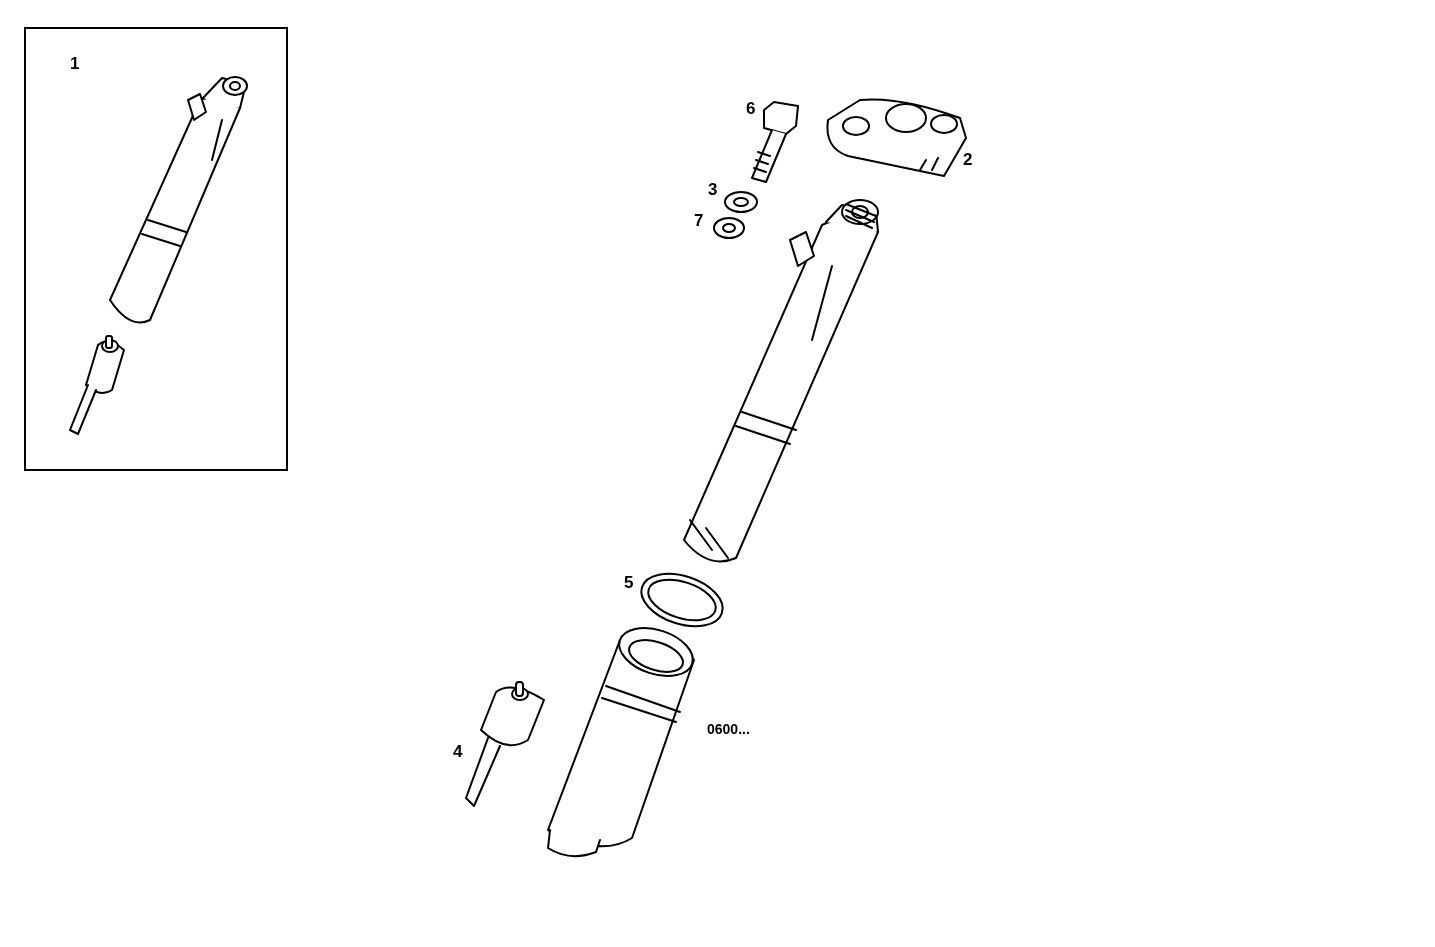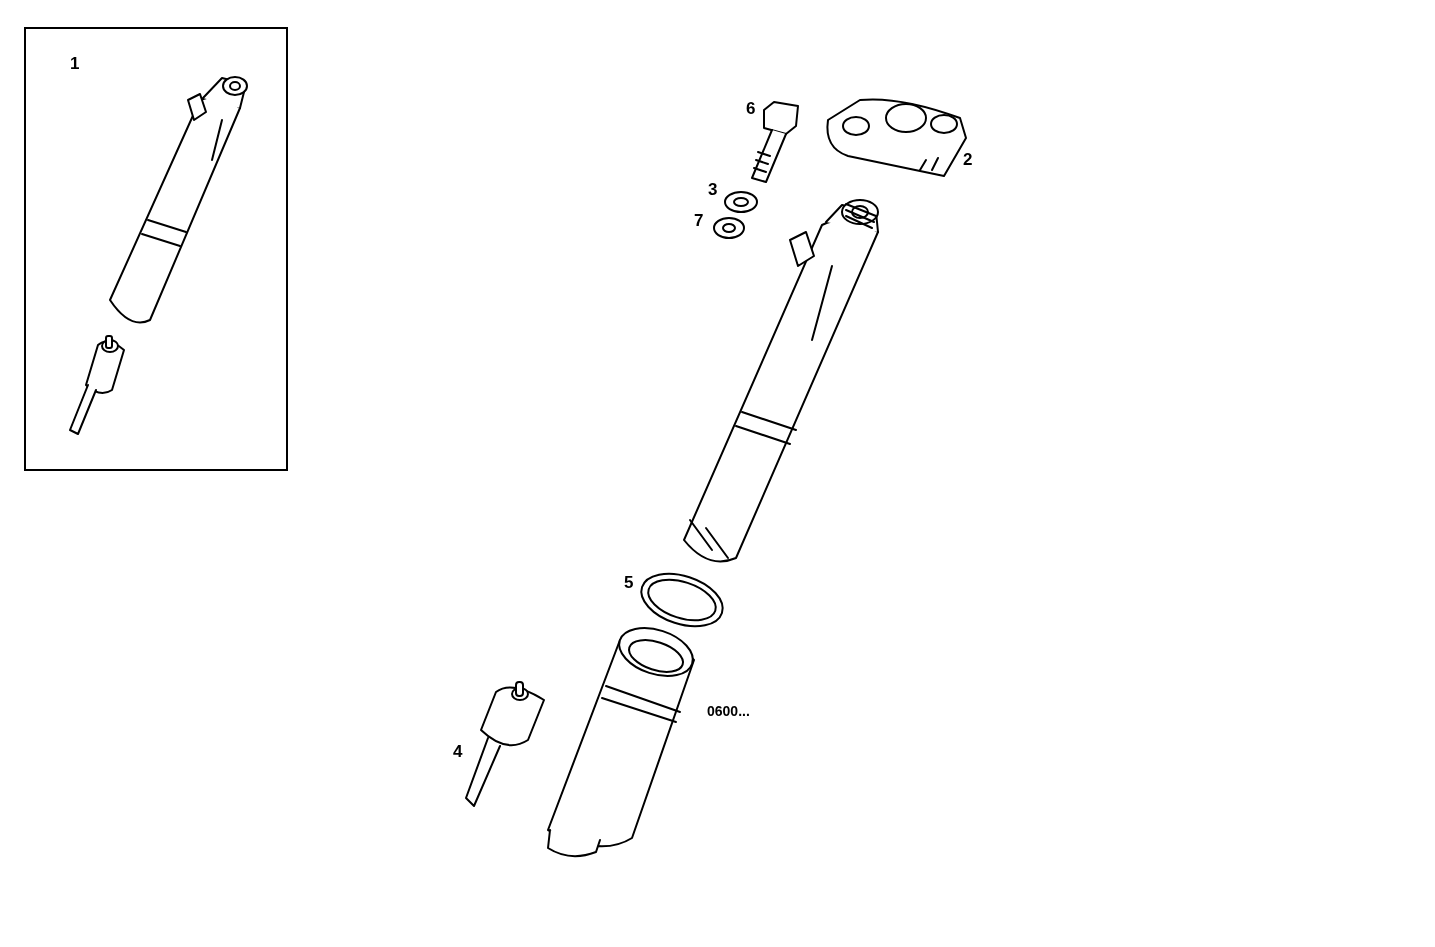--- a/index.html
+++ b/index.html
@@ -90,13 +90,13 @@
   </g>
 </svg>
 
 <div class="lbl" style="left:70px;top:55px;">1</div>
 <div class="lbl" style="left:963px;top:151px;">2</div>
 <div class="lbl" style="left:708px;top:181px;">3</div>
 <div class="lbl" style="left:453px;top:743px;">4</div>
 <div class="lbl" style="left:624px;top:574px;">5</div>
 <div class="lbl" style="left:746px;top:100px;">6</div>
 <div class="lbl" style="left:694px;top:212px;">7</div>
-<div class="ref" style="left:707px;top:703px;">0600...</div>
+<div class="ref" style="left:707px;top:721px;">0600...</div>
 
 </body></html>

